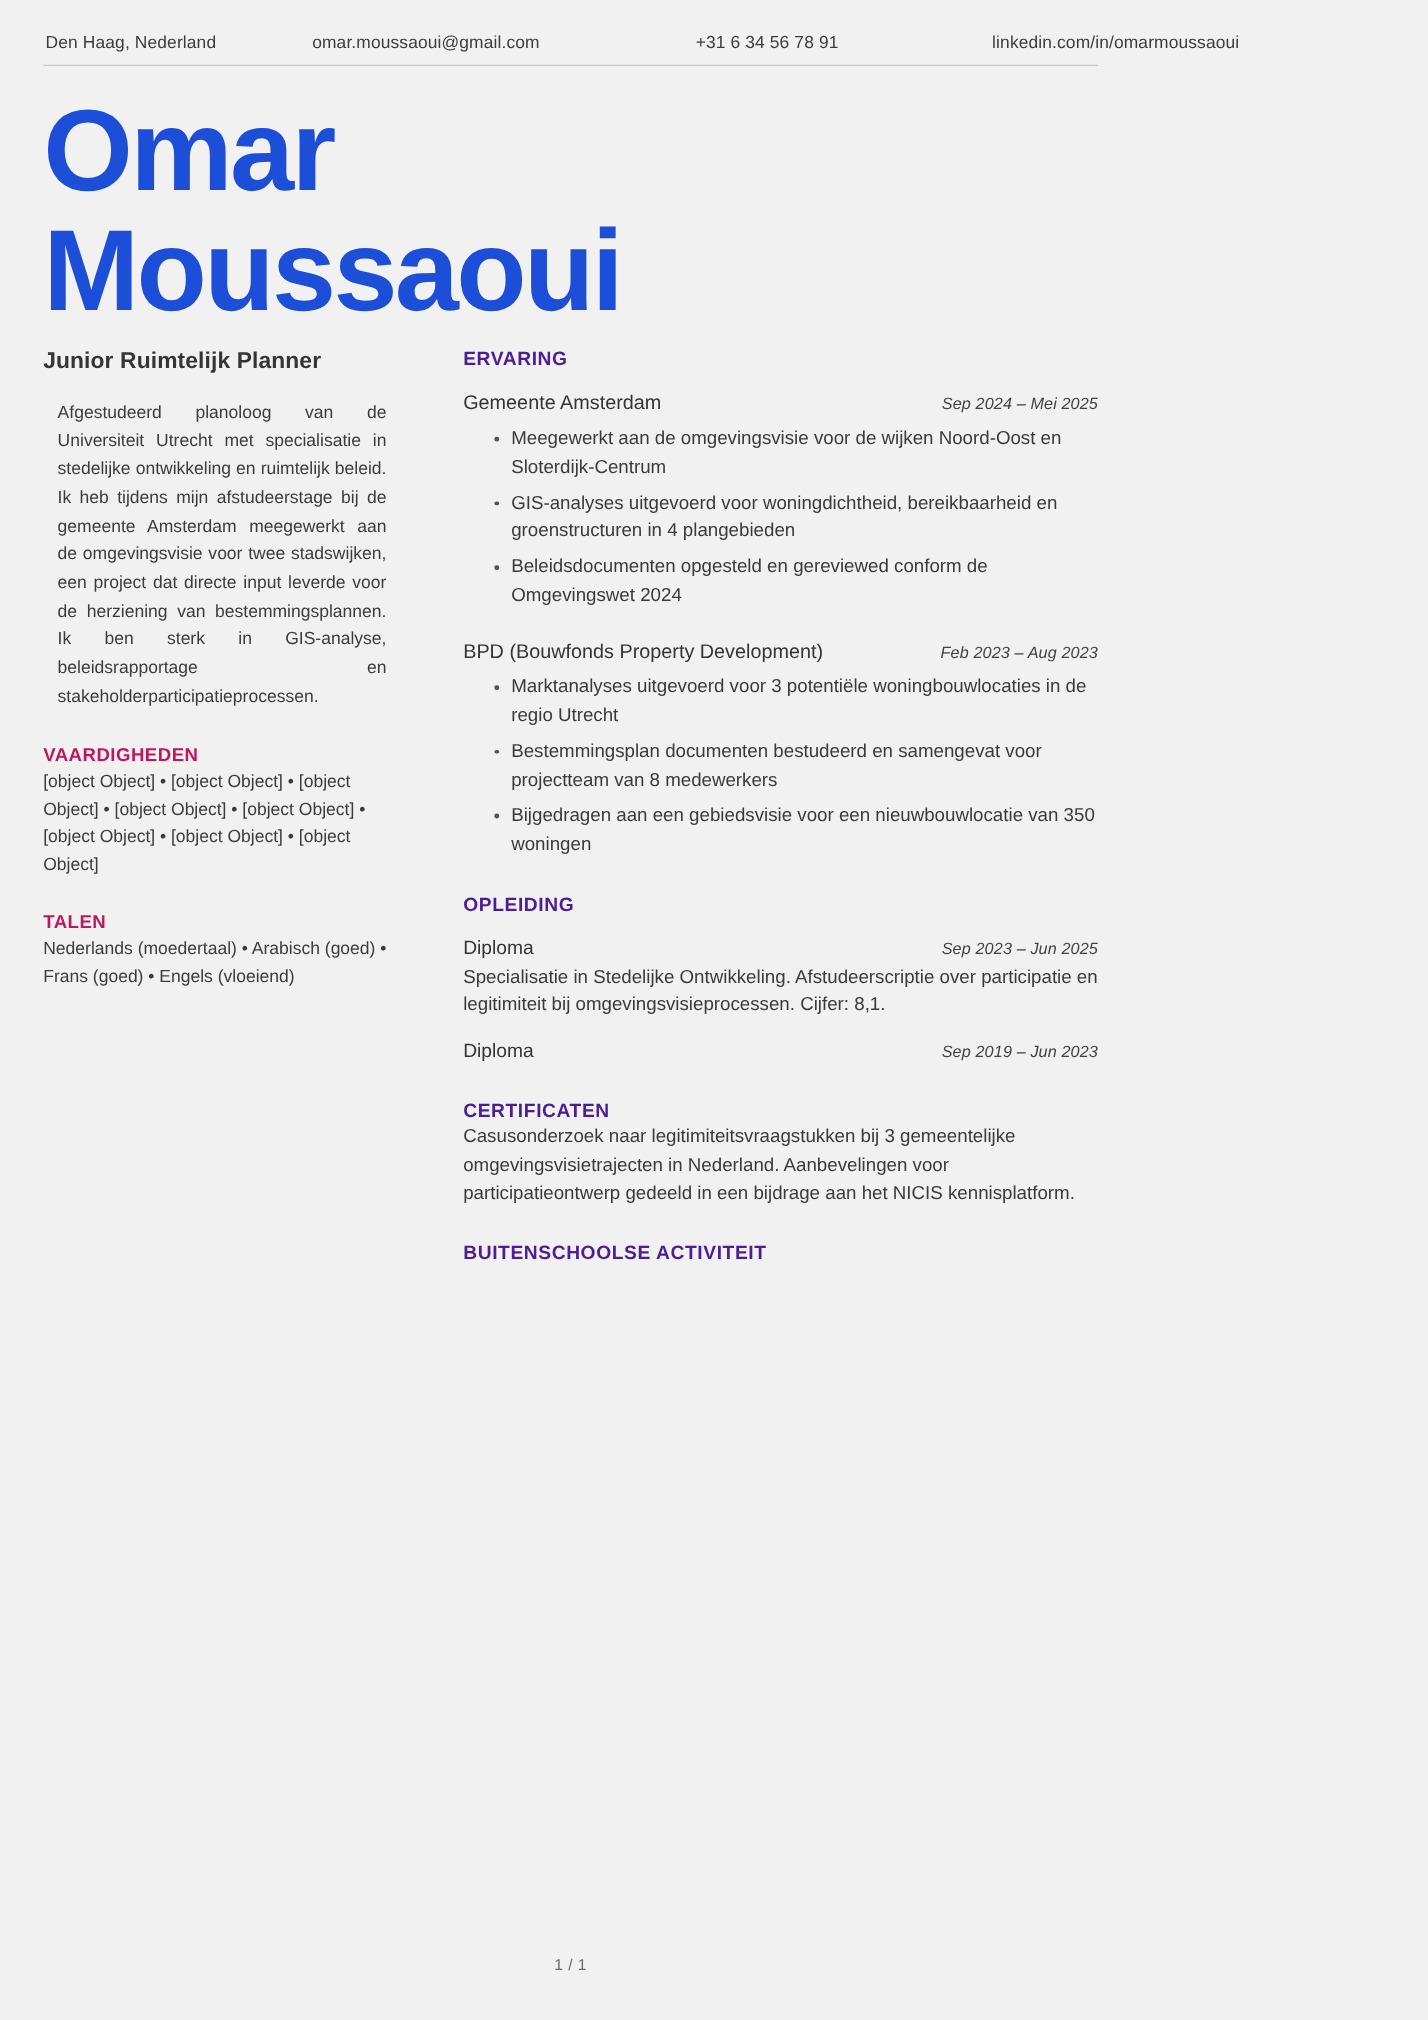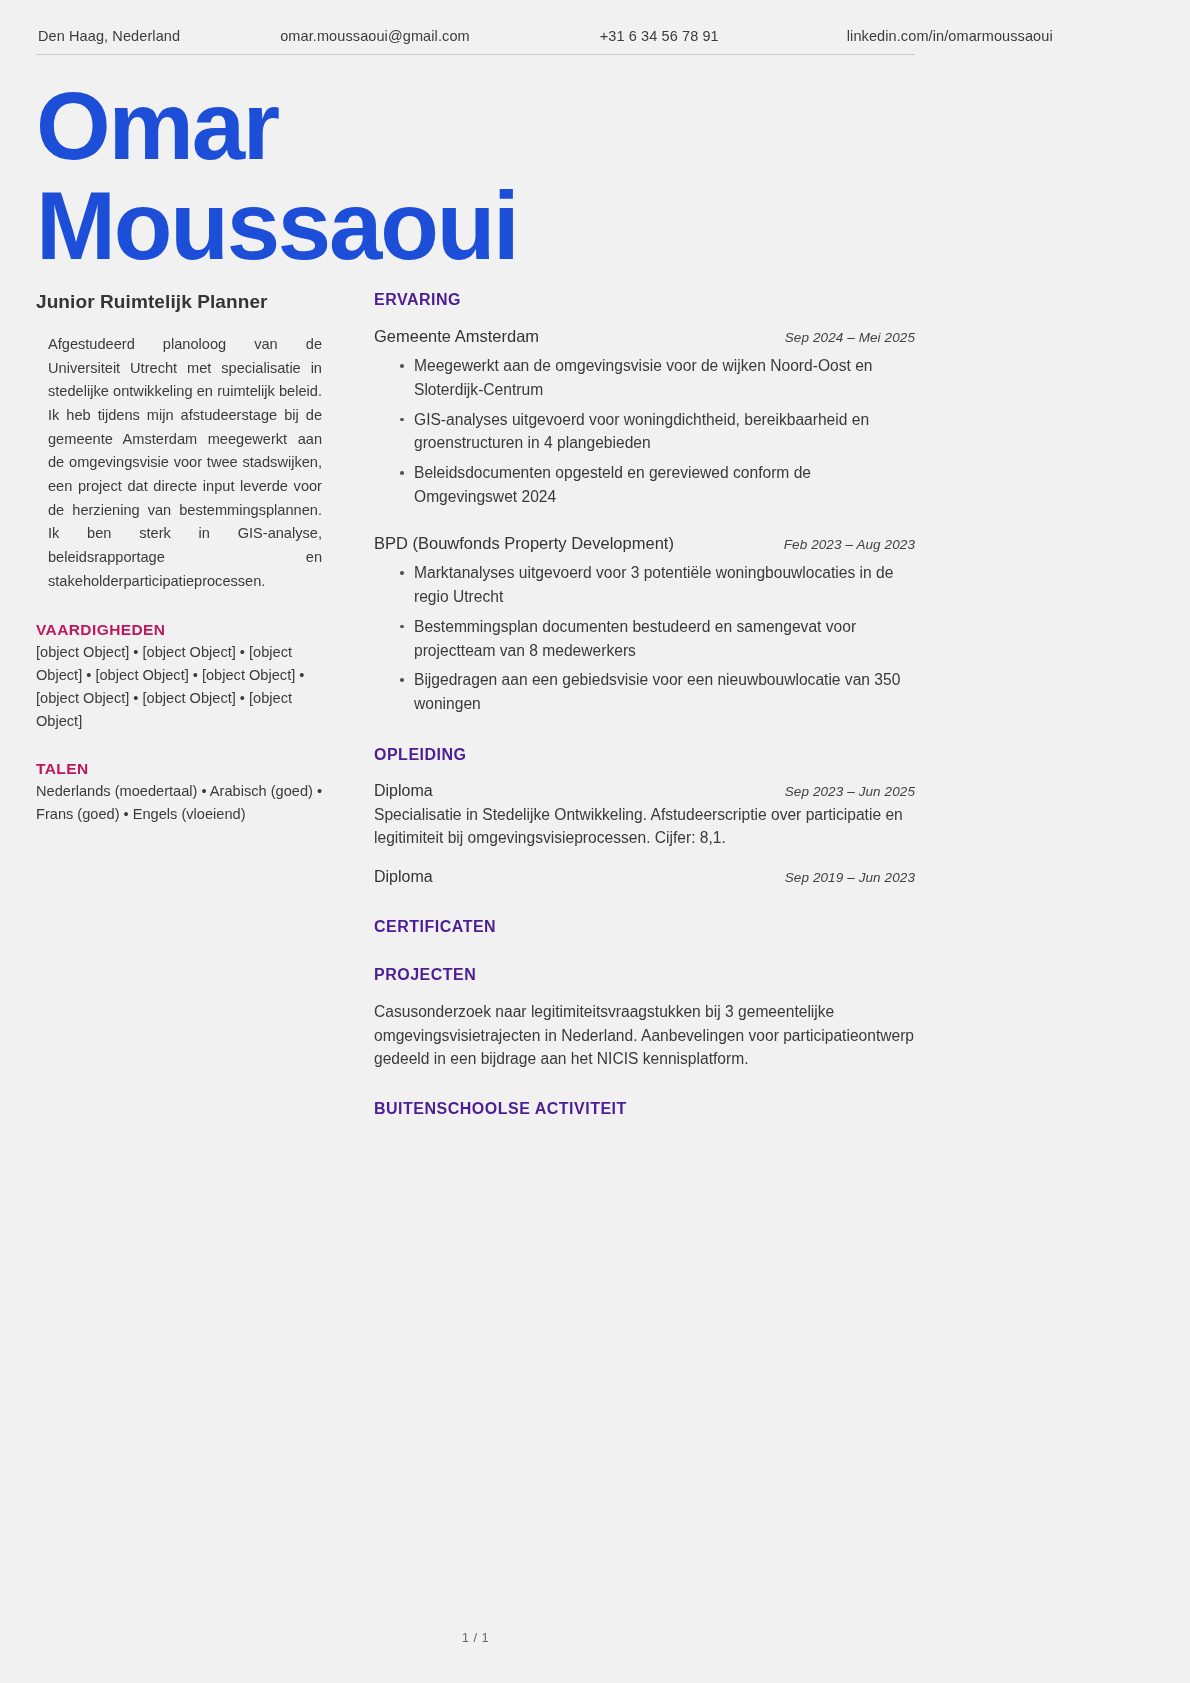--- a/index.html
+++ b/index.html
@@ -31,21 +31,21 @@
     padding: 28px 2px 10px 2px;
     border-bottom: 1.5px solid #c9c9c9;
     font-size: 14.5px;
     letter-spacing: 0.1px;
     color: #3c3c3c;
   }
   .topbar .item {
     white-space: nowrap;
   }
   .topbar .item.loc { flex: 0 0 auto; }
-  .topbar .item.mail { margin-left: 100px; }
+  .topbar .item.mail { margin-left: 80px; }
   .topbar .item.phone { margin-left: 130px; }
   .topbar .item.link { margin-left: 128px; }
 
   
   .name-block {
     padding-top: 24px;
   }
   .name-line {
     font-weight: 800;
     font-size: 96px;
@@ -61,21 +61,21 @@
     margin-top: 26px;
     font-size: 19px;
     font-weight: 700;
     letter-spacing: 0.1px;
     color: #353535;
   }
 
   
   .body-cols {
     display: flex;
-    gap: 0px;
+    gap: 12px;
     margin-top: 18px;
     align-items: flex-start;
   }
   .col-left {
     width: 298px;
     flex: 0 0 298px;
     padding-right: 0px;
   }
   .col-right {
     flex: 1 1 auto;
@@ -257,21 +257,20 @@
 
       <div class="edu-entry">
         <div class="entry-head">
           <div class="entry-org">Diploma</div>
           <div class="entry-date">Sep 2019 – Jun 2023</div>
         </div>
       </div>
 
       <div class="sec-heading gap" style="margin-bottom:0;">CERTIFICATEN</div>
 
-      <div class="sec-heading gap">PROJECTEN</div>
       <p class="block-text">Casusonderzoek naar legitimiteitsvraagstukken bij 3 gemeentelijke omgevingsvisietrajecten in Nederland. Aanbevelingen voor participatieontwerp gedeeld in een bijdrage aan het NICIS kennisplatform.</p>
 
       <div class="sec-heading gap" style="margin-bottom:0;">BUITENSCHOOLSE ACTIVITEIT</div>
 
     </div>
   </div>
 
   <div class="footer">1 / 1</div>
 
 </div>

